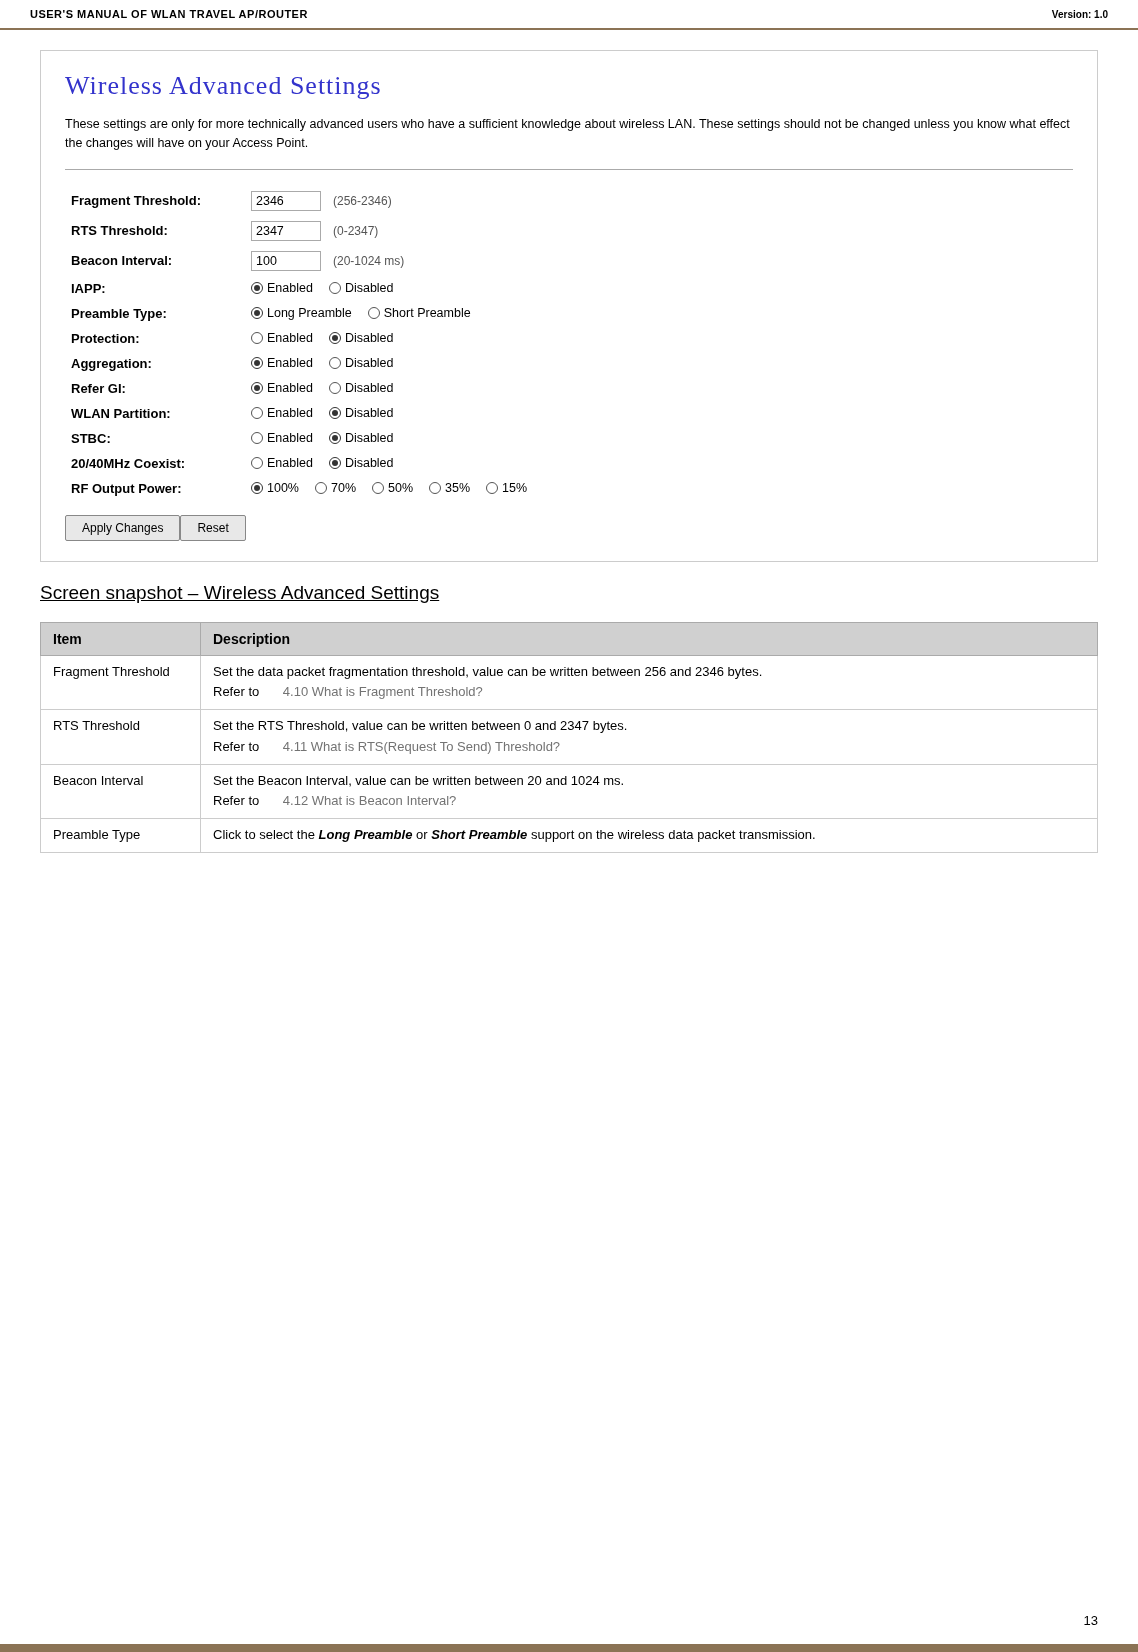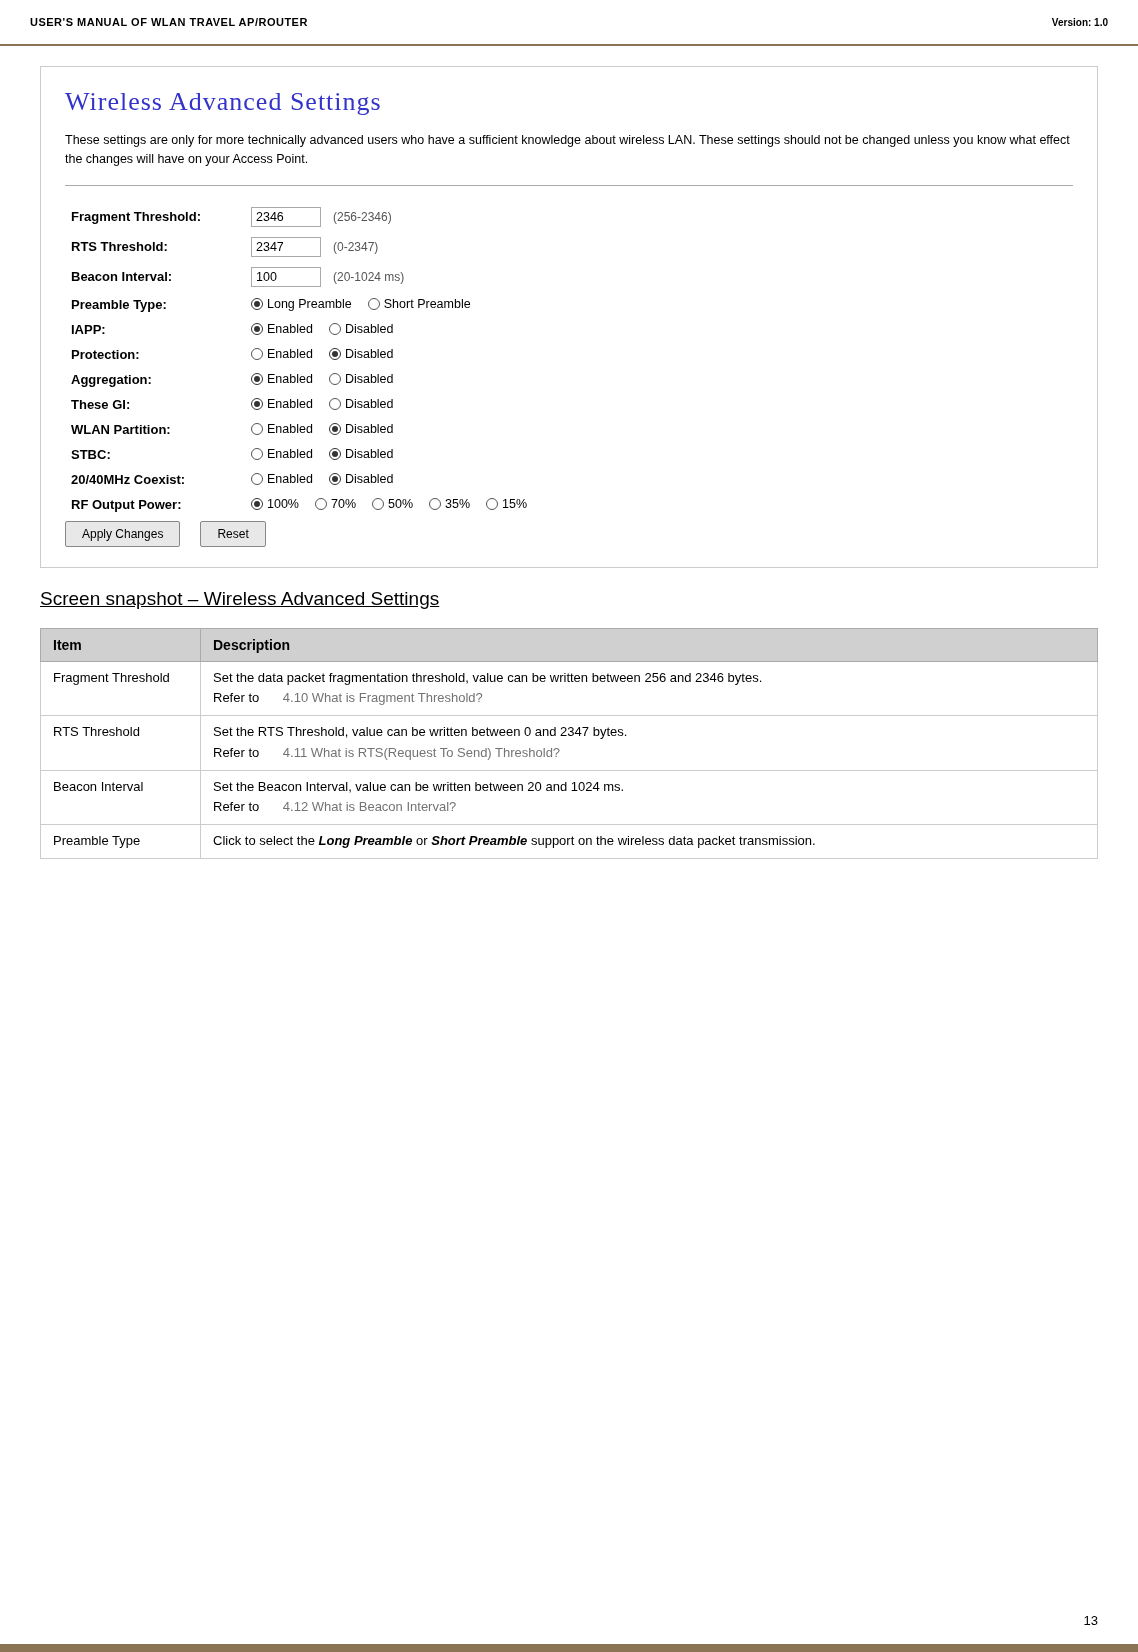--- a/index.html
+++ b/index.html
@@ -11,21 +11,21 @@
       width: 1138px;
       min-height: 1652px;
       position: relative;
     }
 
     
     .header {
       display: flex;
       justify-content: space-between;
       align-items: center;
-      padding: 16px 30px;
+      padding: 8px 30px;
       border-bottom: 2px solid #8B7355;
       background: #fff;
     }
     .header-left {
       font-size: 11px;
       font-weight: bold;
       letter-spacing: 0.5px;
     }
     .header-right {
       font-size: 10px;
@@ -126,22 +126,22 @@
       width: 70px;
       border: 1px solid #aaa;
       padding: 2px 4px;
       font-size: 12.5px;
       background: #fff;
     }
 
     
     .button-row {
       display: flex;
-      gap: 20px;
-      margin-top: 4px;
+      gap: 0;
+      margin-top: 14px;
     }
     .btn {
       padding: 5px 16px;
       font-size: 12px;
       border: 1px solid #888;
       background: #e8e8e8;
       cursor: pointer;
       border-radius: 2px;
     }
 
@@ -254,52 +254,52 @@
 
         <tr>
           <td><b>Beacon Interval:</b></td>
           <td>
             <input class="input-field" type="text" value="100" style="">
           </td>
           <td>(20-1024 ms)</td>
         </tr>
 
         <tr>
+          <td><b>IAPP:</b></td>
+          <td colspan="2">
+            <div class="radio-group">
+              <label class="radio-item">
+                <span class="radio-circle selected"></span>
+                <span>Enabled</span>
+              </label>
+              <label class="radio-item">
+                <span class="radio-circle"></span>
+                <span>Disabled</span>
+              </label>
+            </div>
+          </td>
+        </tr>
+
+        <tr>
           <td><b>Preamble Type:</b></td>
           <td colspan="2">
             <div class="radio-group">
               <label class="radio-item">
                 <span class="radio-circle selected"></span>
                 <span>Long Preamble</span>
               </label>
               <label class="radio-item">
                 <span class="radio-circle"></span>
                 <span>Short Preamble</span>
               </label>
             </div>
           </td>
         </tr>
 
         <tr>
-          <td><b>IAPP:</b></td>
-          <td colspan="2">
-            <div class="radio-group">
-              <label class="radio-item">
-                <span class="radio-circle selected"></span>
-                <span>Enabled</span>
-              </label>
-              <label class="radio-item">
-                <span class="radio-circle"></span>
-                <span>Disabled</span>
-              </label>
-            </div>
-          </td>
-        </tr>
-
-        <tr>
           <td><b>Protection:</b></td>
           <td colspan="2">
             <div class="radio-group">
               <label class="radio-item">
                 <span class="radio-circle"></span>
                 <span>Enabled</span>
               </label>
               <label class="radio-item">
                 <span class="radio-circle selected"></span>
                 <span>Disabled</span>
@@ -318,21 +318,21 @@
               </label>
               <label class="radio-item">
                 <span class="radio-circle"></span>
                 <span>Disabled</span>
               </label>
             </div>
           </td>
         </tr>
 
         <tr>
-          <td><b>These GI:</b></td>
+          <td><b>Refer GI:</b></td>
           <td colspan="2">
             <div class="radio-group">
               <label class="radio-item">
                 <span class="radio-circle selected"></span>
                 <span>Enabled</span>
               </label>
               <label class="radio-item">
                 <span class="radio-circle"></span>
                 <span>Disabled</span>
               </label>

